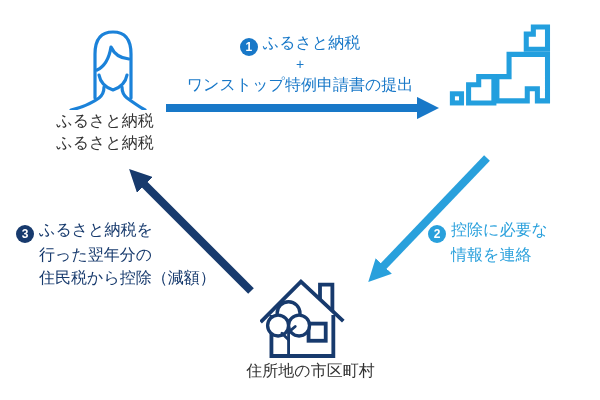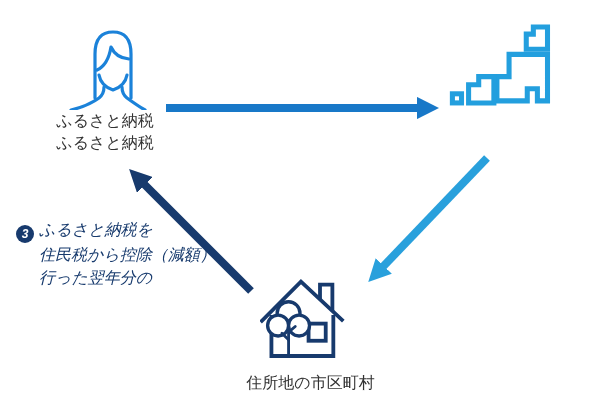--- a/index.html
+++ b/index.html
@@ -83,25 +83,34 @@
       <circle cx="30" cy="42" r="12"></circle>
       <circle cx="19" cy="55" r="11"></circle>
       <circle cx="41" cy="55" r="11"></circle>
     </g>
     <g stroke="#173A6D" stroke-width="3" stroke-linecap="round" fill="none">
       <path d="M30,87 V50"></path>
       <path d="M30,70 L23,63"></path>
       <path d="M30,62 L37,56"></path>
     </g>
   </svg>
-  <div class="abs node-label" style="left:228px;top:372px;width:165px;">
+  <div class="abs node-label" style="left:228px;top:360px;width:165px;">
     <div>住所地の市区町村</div>
   </div>
 
+  <div class="abs step-text step1-text" style="left:180px;top:31px;width:240px;">
+    <div><span class="badge badge-1">1</span><span>ふるさと納税</span></div>
+    <div class="plus-line">+</div>
+    <div>ワンストップ特例申請書の提出</div>
+  </div>
 
+  <div class="abs step-text step2-text" style="left:428px;top:218px;">
+    <div><span class="badge badge-2">2</span><span>控除に必要な</span></div>
+    <div class="indent">情報を連絡</div>
+  </div>
 
-  <div class="abs step-text step3-text" style="left:16px;top:218px;font-style:italic;">
+  <div class="abs step-text step3-text" style="left:16px;top:218px;">
     <div><span class="badge badge-3">3</span><span>ふるさと納税を</span></div>
+    <div class="indent">行った翌年分の</div>
     <div class="indent">住民税から控除（減額）</div>
-    <div class="indent">行った翌年分の</div>
   </div>
 
 </div>
 
 </body></html>

